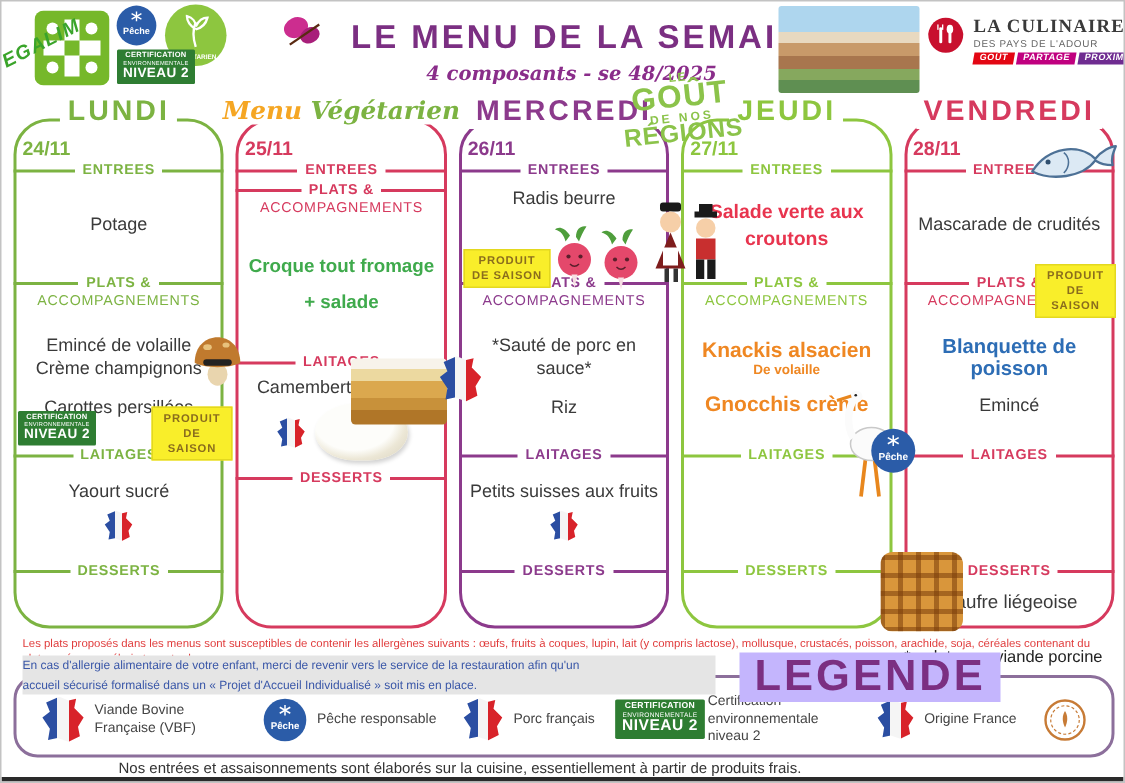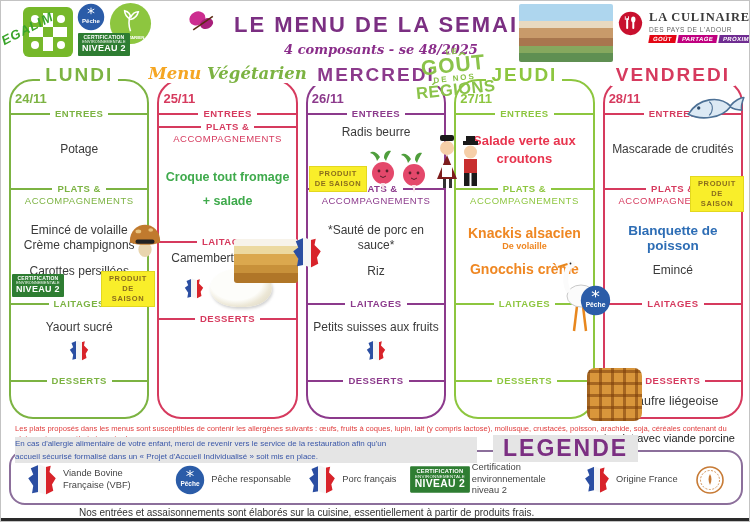--- a/index.html
+++ b/index.html
@@ -78,21 +78,21 @@
   .stork{left:556px;top:258px;width:46px;height:78px}
   .peche-col5{left:579px;top:284px;width:31px;height:31px}
   .fish{left:683px;top:86px;width:63px;height:42px}
   .waffle{left:586px;top:367px;width:55px;height:53px;border-radius:8px;background-color:#d9963b;
     background-image:repeating-linear-gradient(0deg,rgba(122,61,10,.55) 0 3px,transparent 3px 12px),repeating-linear-gradient(90deg,rgba(122,61,10,.55) 0 3px,transparent 3px 12px)}
 
   
   .allerg1{position:absolute;left:14px;top:423px;width:730px;font-size:7.6px;color:#e03c3c;line-height:1.3;z-index:3}
   .allerg2{position:absolute;left:14px;top:436px;width:462px;font-size:8px;color:#3a57a8;line-height:1.65;background:#e5e5e5;z-index:4}
   .porcine{position:absolute;right:14px;top:431px;font-size:11px;color:#222;z-index:3}
-  .legende-title{position:absolute;left:492px;top:434px;background:#e5e5e5;padding:0 10px;color:#7b2f82;font-size:23px;font-weight:700;letter-spacing:2px;z-index:6}
+  .legende-title{position:absolute;left:492px;top:434px;background:#c4b5fd;padding:0 10px;color:#7b2f82;font-size:29px;font-weight:700;letter-spacing:2px;z-index:6}
   .legend-box{position:absolute;left:8px;top:449px;width:734px;height:55px;border:2px solid #8c6f9b;border-radius:16px;display:flex;align-items:center;justify-content:space-between;padding:6px 16px 2px;gap:4px;z-index:3;background:#fff}
   .legend-item{display:flex;align-items:center;gap:6px}
   .legend-label{font-size:9.3px;color:#444;line-height:1.25;max-width:95px}
   .li-icon{flex:0 0 auto}
   .footer-note{position:absolute;left:78px;top:506px;font-size:10px;color:#333;z-index:3}
   .bottom-line{position:absolute;left:0;bottom:0;width:100%;height:3px;background:#2a2a2a;z-index:3}
 </style>
 </head>
 <body>
 

